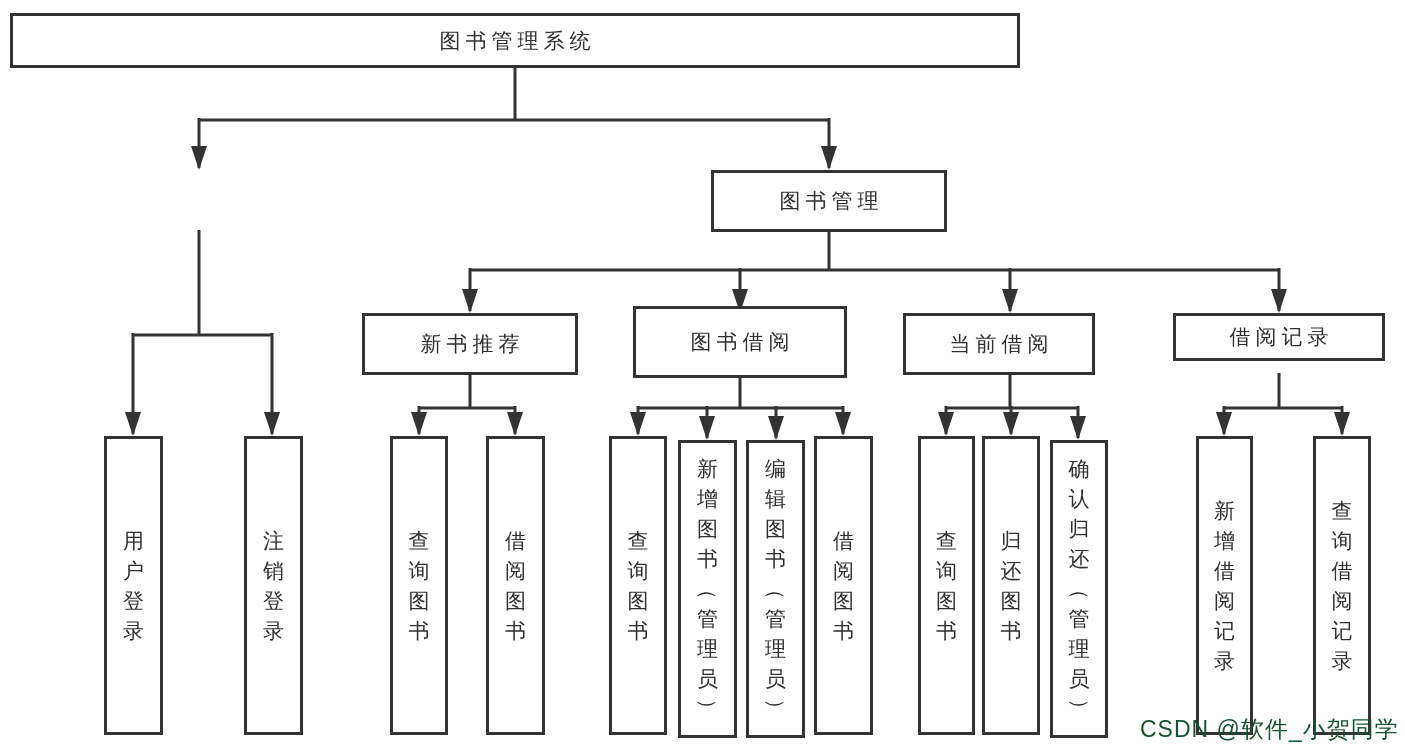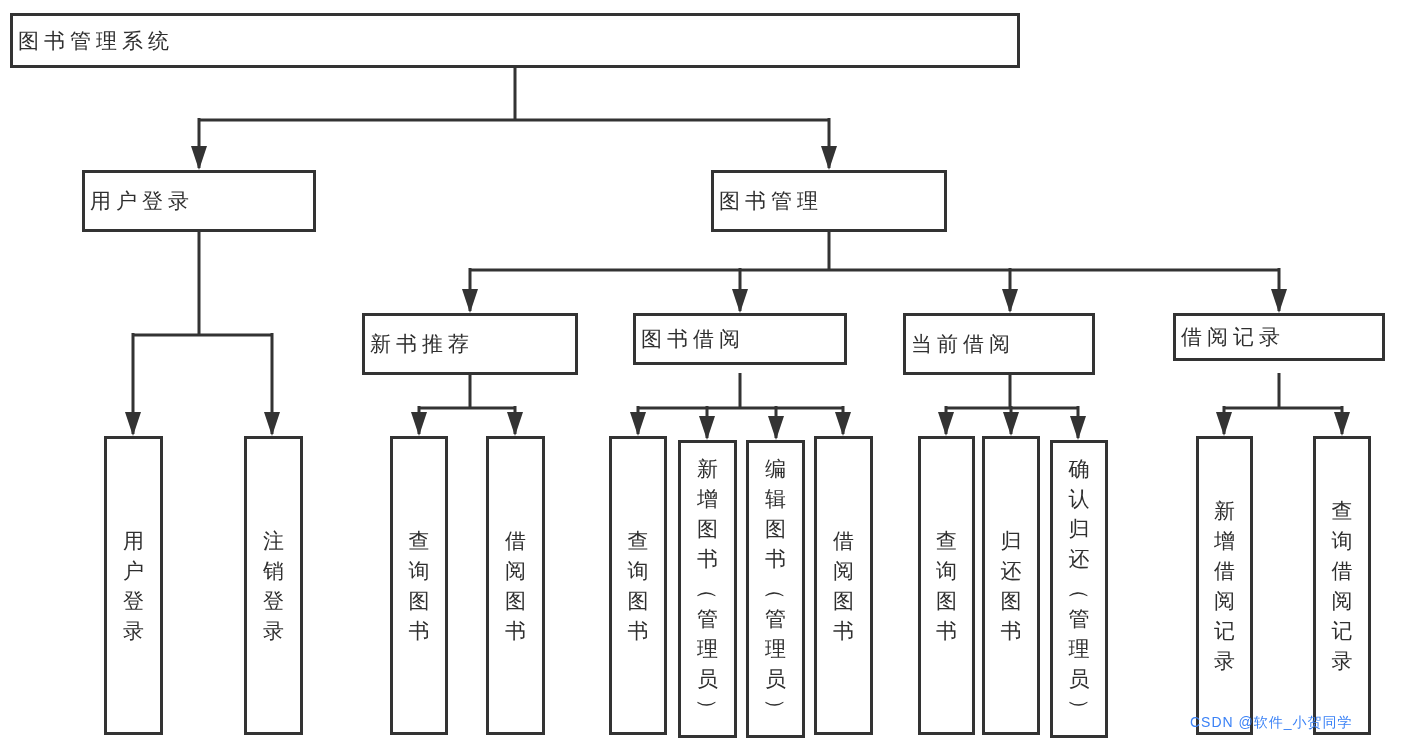--- a/index.html
+++ b/index.html
@@ -22,20 +22,21 @@
     z-index: 0;
   }
   .node {
     position: absolute;
     box-sizing: border-box;
     background: #ffffff;
     border: 3px solid #333333;
     color: #2f2f2f;
     display: flex;
     align-items: center;
+    justify-content: center;
     z-index: 1;
   }
   .hlabel {
     font-size: 21px;
     letter-spacing: 5px;
     padding-left: 5px; 
     white-space: nowrap;
   }
   .vlabel {
     display: flex;
@@ -50,25 +51,25 @@
     height: 30px;
     line-height: 30px;
     font-size: 21px;
     text-align: center;
   }
   .vchar.rot {
     transform: rotate(90deg);
   }
   .watermark {
     position: absolute;
-    left: 1190px;
+    left: 1140px;
     top: 714px;
-    font-size: 14px;
+    font-size: 23px;
     letter-spacing: 1px;
-    color: #3b82f6;
+    color: #14532d;
     z-index: 2;
     white-space: nowrap;
   }
 </style>
 </head>
 <body>
 
 <div class="canvas">
 
   <svg class="connectors" width="1405" height="747" viewBox="0 0 1405 747">
@@ -108,31 +109,28 @@
       <polygon points="1070,416 1086,416 1078,440"></polygon>
       <polygon points="1216,412 1232,412 1224,436"></polygon>
       <polygon points="1334,412 1350,412 1342,436"></polygon>
     </g>
   </svg>
 
   <div class="node" style="left:10px;top:13px;width:1010px;height:55px">
     <span class="hlabel">图书管理系统</span>
   </div>
 
-  <div class="node" style="left:82px;top:170px;width:234px;height:62px">
-    <span class="hlabel">用户登录</span>
-  </div>
   <div class="node" style="left:711px;top:170px;width:236px;height:62px">
     <span class="hlabel">图书管理</span>
   </div>
 
   <div class="node" style="left:362px;top:313px;width:216px;height:62px">
     <span class="hlabel">新书推荐</span>
   </div>
-  <div class="node" style="left:633px;top:313px;width:214px;height:52px">
+  <div class="node" style="left:633px;top:306px;width:214px;height:72px">
     <span class="hlabel">图书借阅</span>
   </div>
   <div class="node" style="left:903px;top:313px;width:192px;height:62px">
     <span class="hlabel">当前借阅</span>
   </div>
   <div class="node" style="left:1173px;top:313px;width:212px;height:48px">
     <span class="hlabel">借阅记录</span>
   </div>
 
   <div class="node" style="left:104px;top:436px;width:59px;height:299px">

